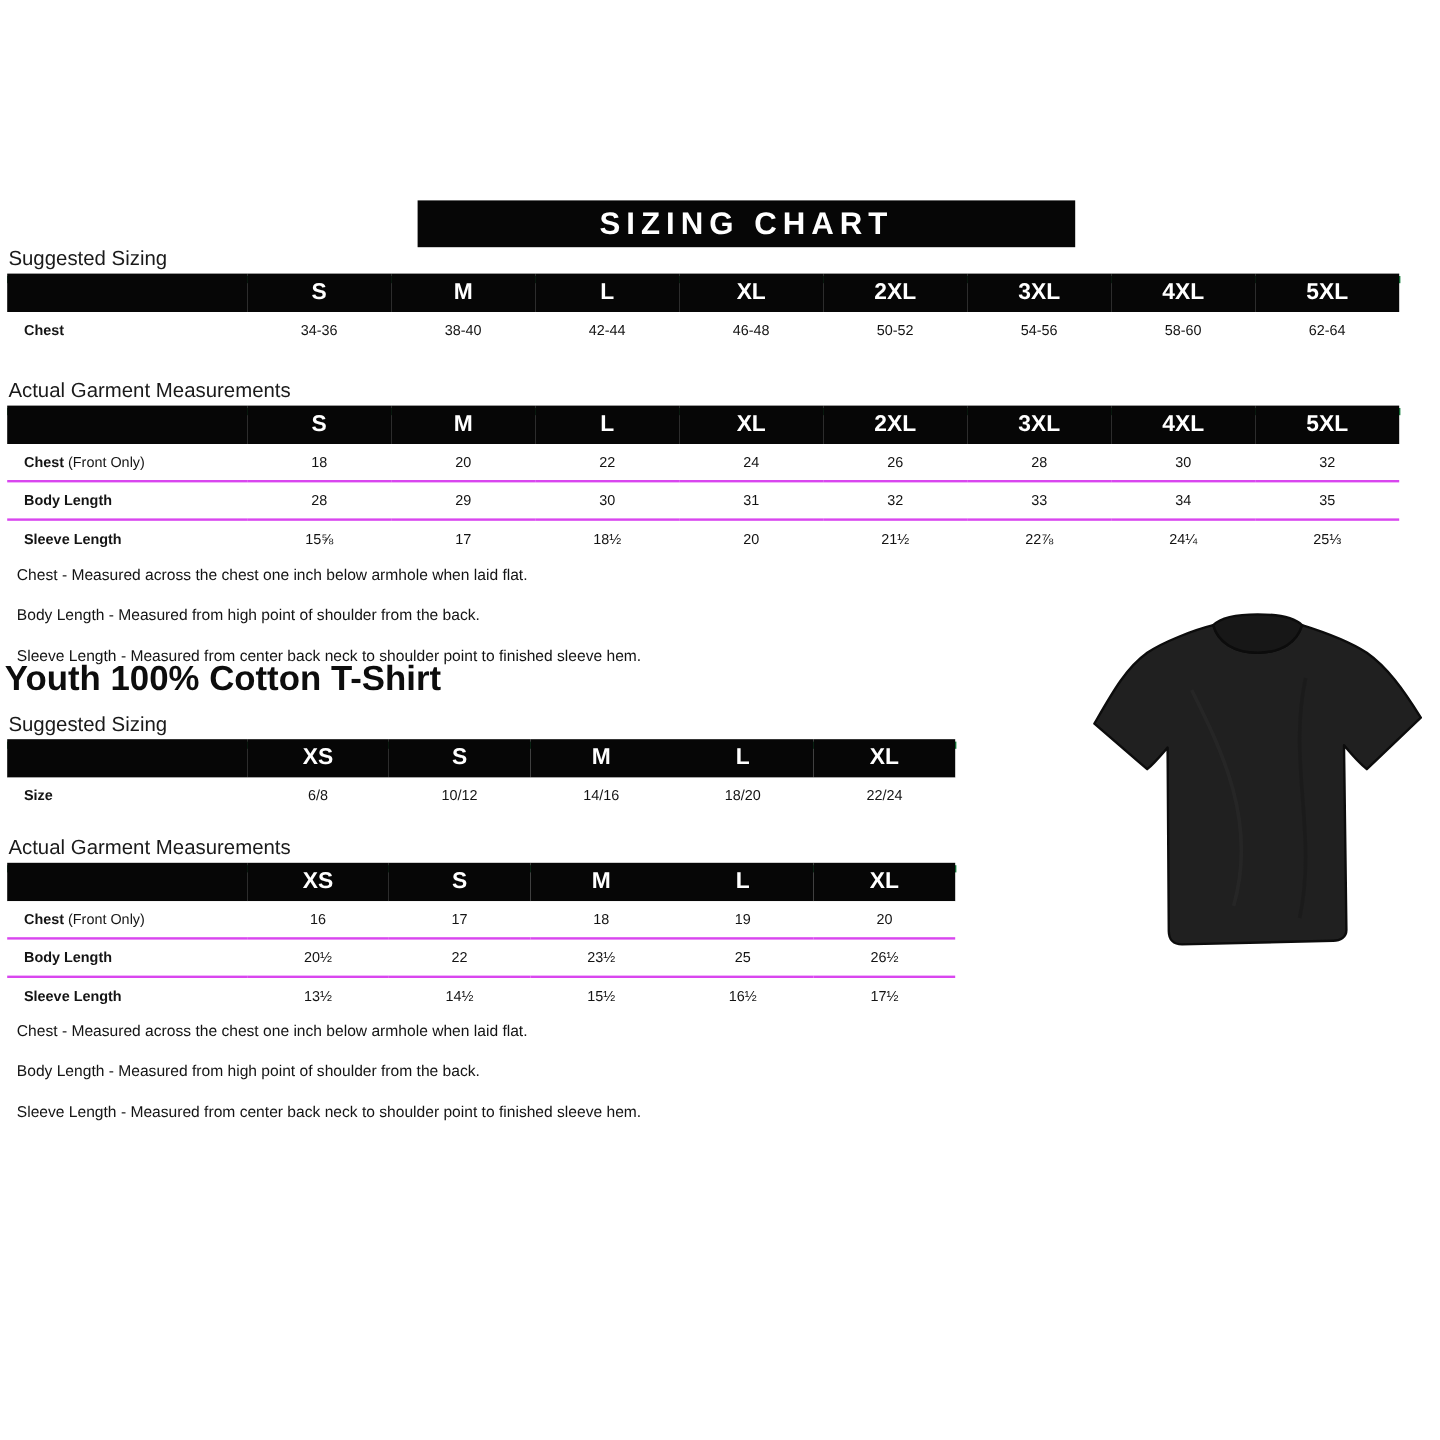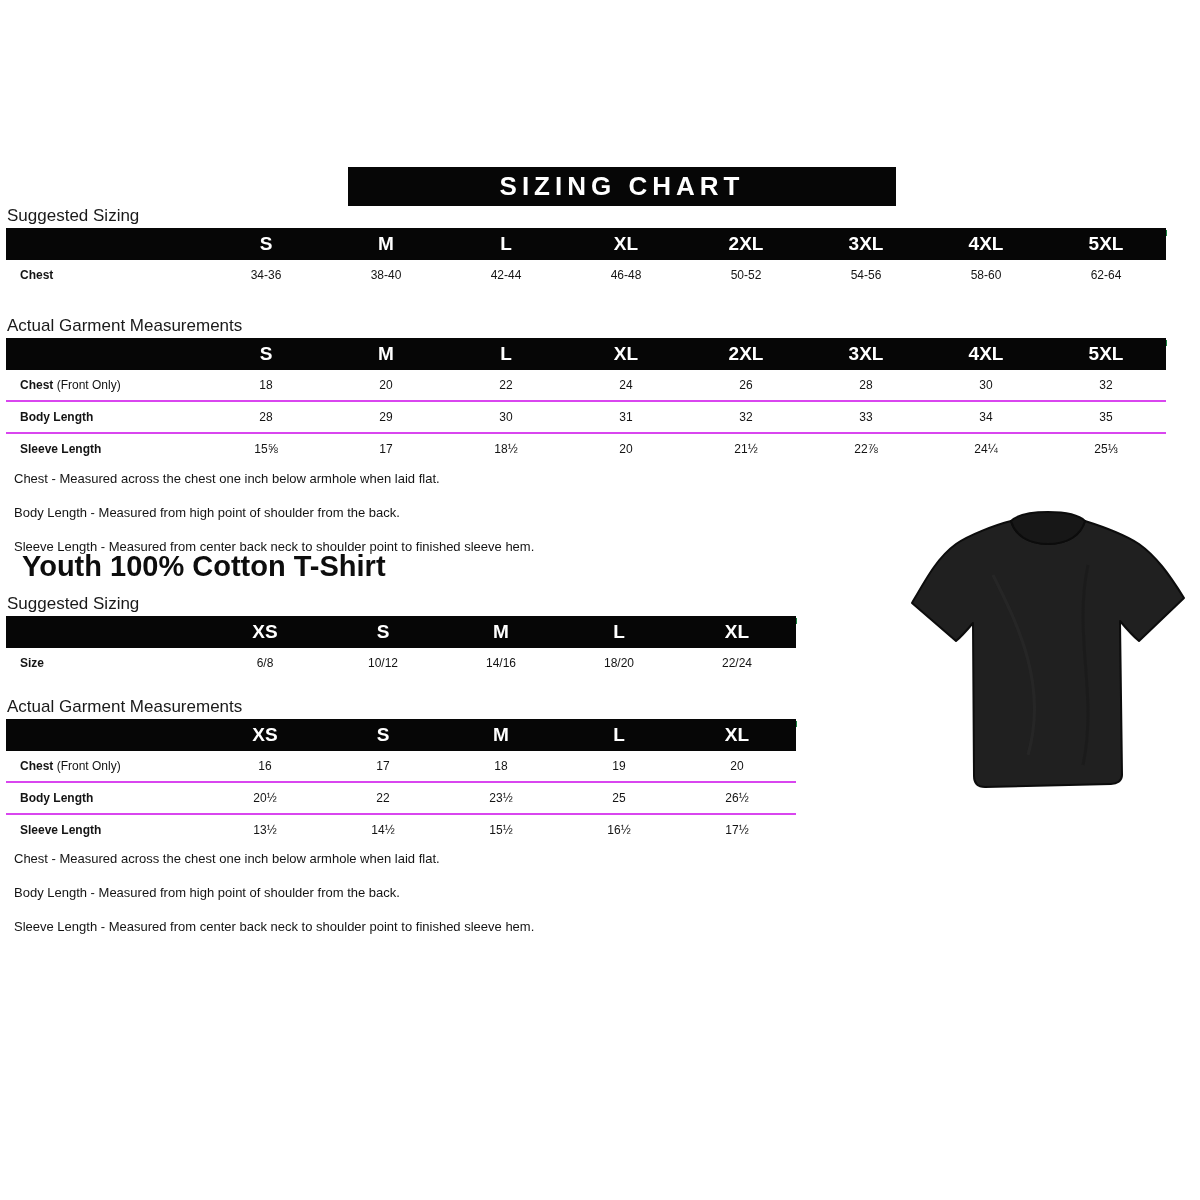--- a/index.html
+++ b/index.html
@@ -32,21 +32,21 @@
     background:#ffffff;
   }
   .size-table td.rlabel{text-align:left;padding-left:14px;font-weight:bold;}
   .size-table td.rlabel .suffix{font-weight:normal;}
   .size-table tbody tr + tr td{border-top:2px solid #d946ef;}
   .note{
     position:absolute;left:14px;font-size:13px;line-height:34px;color:#141414;
     margin:0;white-space:pre-line;
   }
   .youth-title{
-    position:absolute;left:22px;top:550px;font-size:29px;font-weight:bold;color:#0d0d0d;
+    position:absolute;left:4px;top:550px;font-size:29px;font-weight:bold;color:#0d0d0d;
   }
   .tshirt-wrap{position:absolute;left:898px;top:485px;width:300px;height:330px;}
 </style>
 </head>
 <body>
 
 <div class="page">
 
   <div class="banner">SIZING CHART</div>
 

